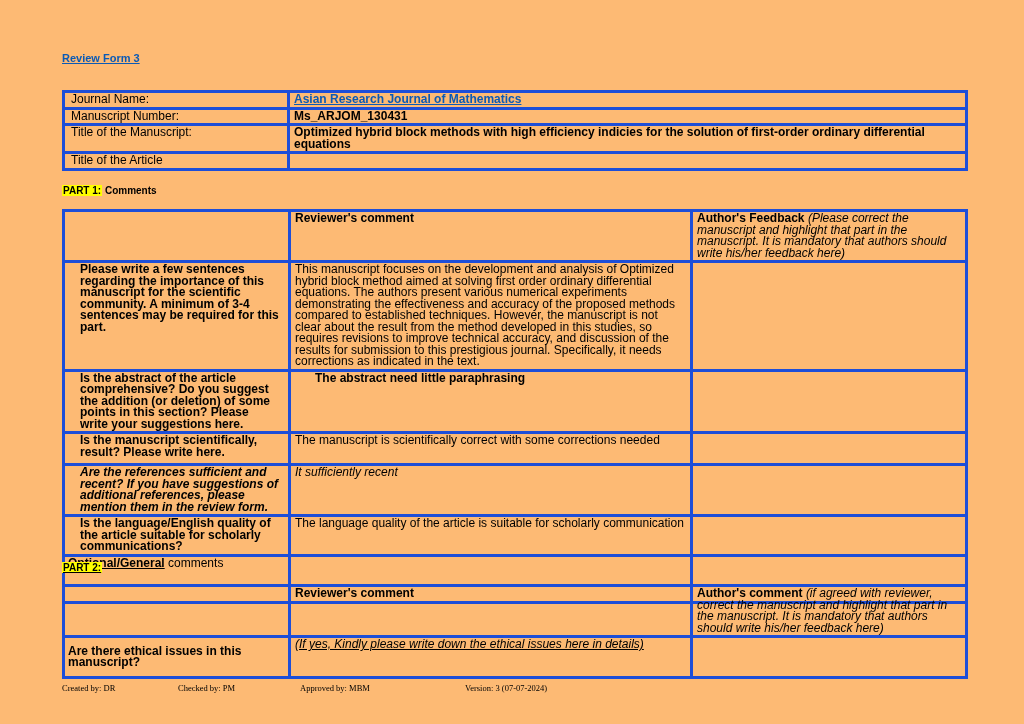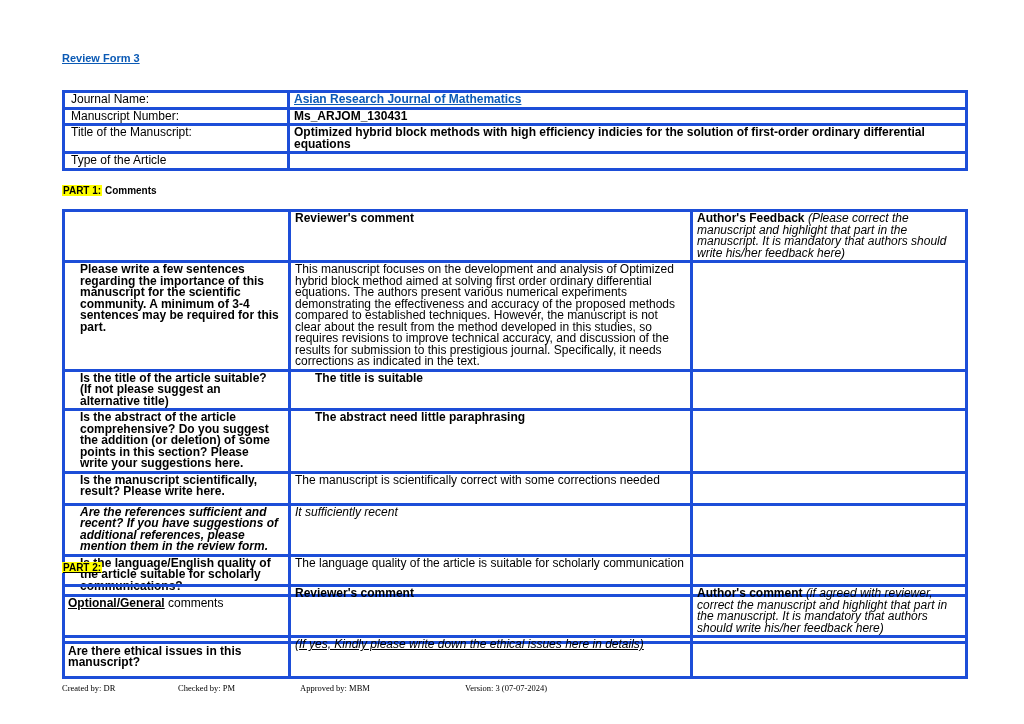--- a/index.html
+++ b/index.html
@@ -1,21 +1,21 @@
 <!DOCTYPE html>
 <html><head>
 <meta charset="utf-8">
 <style>
   * { margin: 0; padding: 0; box-sizing: border-box; }
   html, body { background: #e8e8e8; }
   .page {
     position: relative;
     width: 1024px;
     height: 724px;
-    background: #ffffff;
+    background: #fdba74;
     font-family: "Liberation Sans", sans-serif;
     color: #000;
     overflow: hidden;
     margin: 0 auto;
   }
   .doc-title {
     position: absolute;
     left: 62px;
     top: 52px;
     font-size: 11px;
@@ -127,21 +127,21 @@
     </tr>
     <tr class="row-msnum">
       <td class="lbl">Manuscript Number:</td>
       <td class="val">Ms_ARJOM_130431</td>
     </tr>
     <tr class="row-title">
       <td class="lbl">Title of the Manuscript:</td>
       <td class="val">Optimized hybrid block methods with high efficiency indicies for the solution of first-order ordinary differential equations</td>
     </tr>
     <tr class="row-type">
-      <td class="lbl">Type of the Article</td>
+      <td class="lbl">Title of the Article</td>
       <td class="val"></td>
     </tr>
   </tbody>
     </table>
 
   <div class="part-heading ph1">
     <span class="hl">PART 1:</span>
     <span>Comments</span>
   </div>
 
@@ -158,26 +158,20 @@
       <td class="hdr">
         <span>Author's Feedback</span>
         <span class="it">(Please correct the manuscript and highlight that part in the manuscript. It is mandatory that authors should write his/her feedback here)</span>
       </td>
     </tr>
     <tr class="p1-r0">
       <td class="q">Please write a few sentences regarding the importance of this manuscript for the scientific community. A minimum of 3-4 sentences may be required for this part.</td>
       <td>This manuscript focuses on the development and analysis of Optimized hybrid block method aimed at solving first order ordinary differential equations. The authors present various numerical experiments demonstrating the effectiveness and accuracy of the proposed methods compared to established techniques. However, the manuscript is not clear about the result from the method developed in this studies, so requires revisions to improve technical accuracy, and discussion of the results for submission to this prestigious journal. Specifically, it needs corrections as indicated in the text.</td>
       <td></td>
     </tr>
-    <tr class="p1-r1">
-      <td class="q preline">Is the title of the article suitable?
-(If not please suggest an alternative title)</td>
-      <td class="ans-bold">The title is suitable</td>
-      <td></td>
-    </tr>
     <tr class="p1-r2">
       <td class="q">Is the abstract of the article comprehensive? Do you suggest the addition (or deletion) of some points in this section? Please write your suggestions here.</td>
       <td class="ans-bold">The abstract need little paraphrasing</td>
       <td></td>
     </tr>
     <tr class="p1-r3">
       <td class="q">Is the manuscript scientifically, result? Please write here.</td>
       <td>The manuscript is scientifically correct with some corrections needed</td>
       <td></td>
     </tr>

